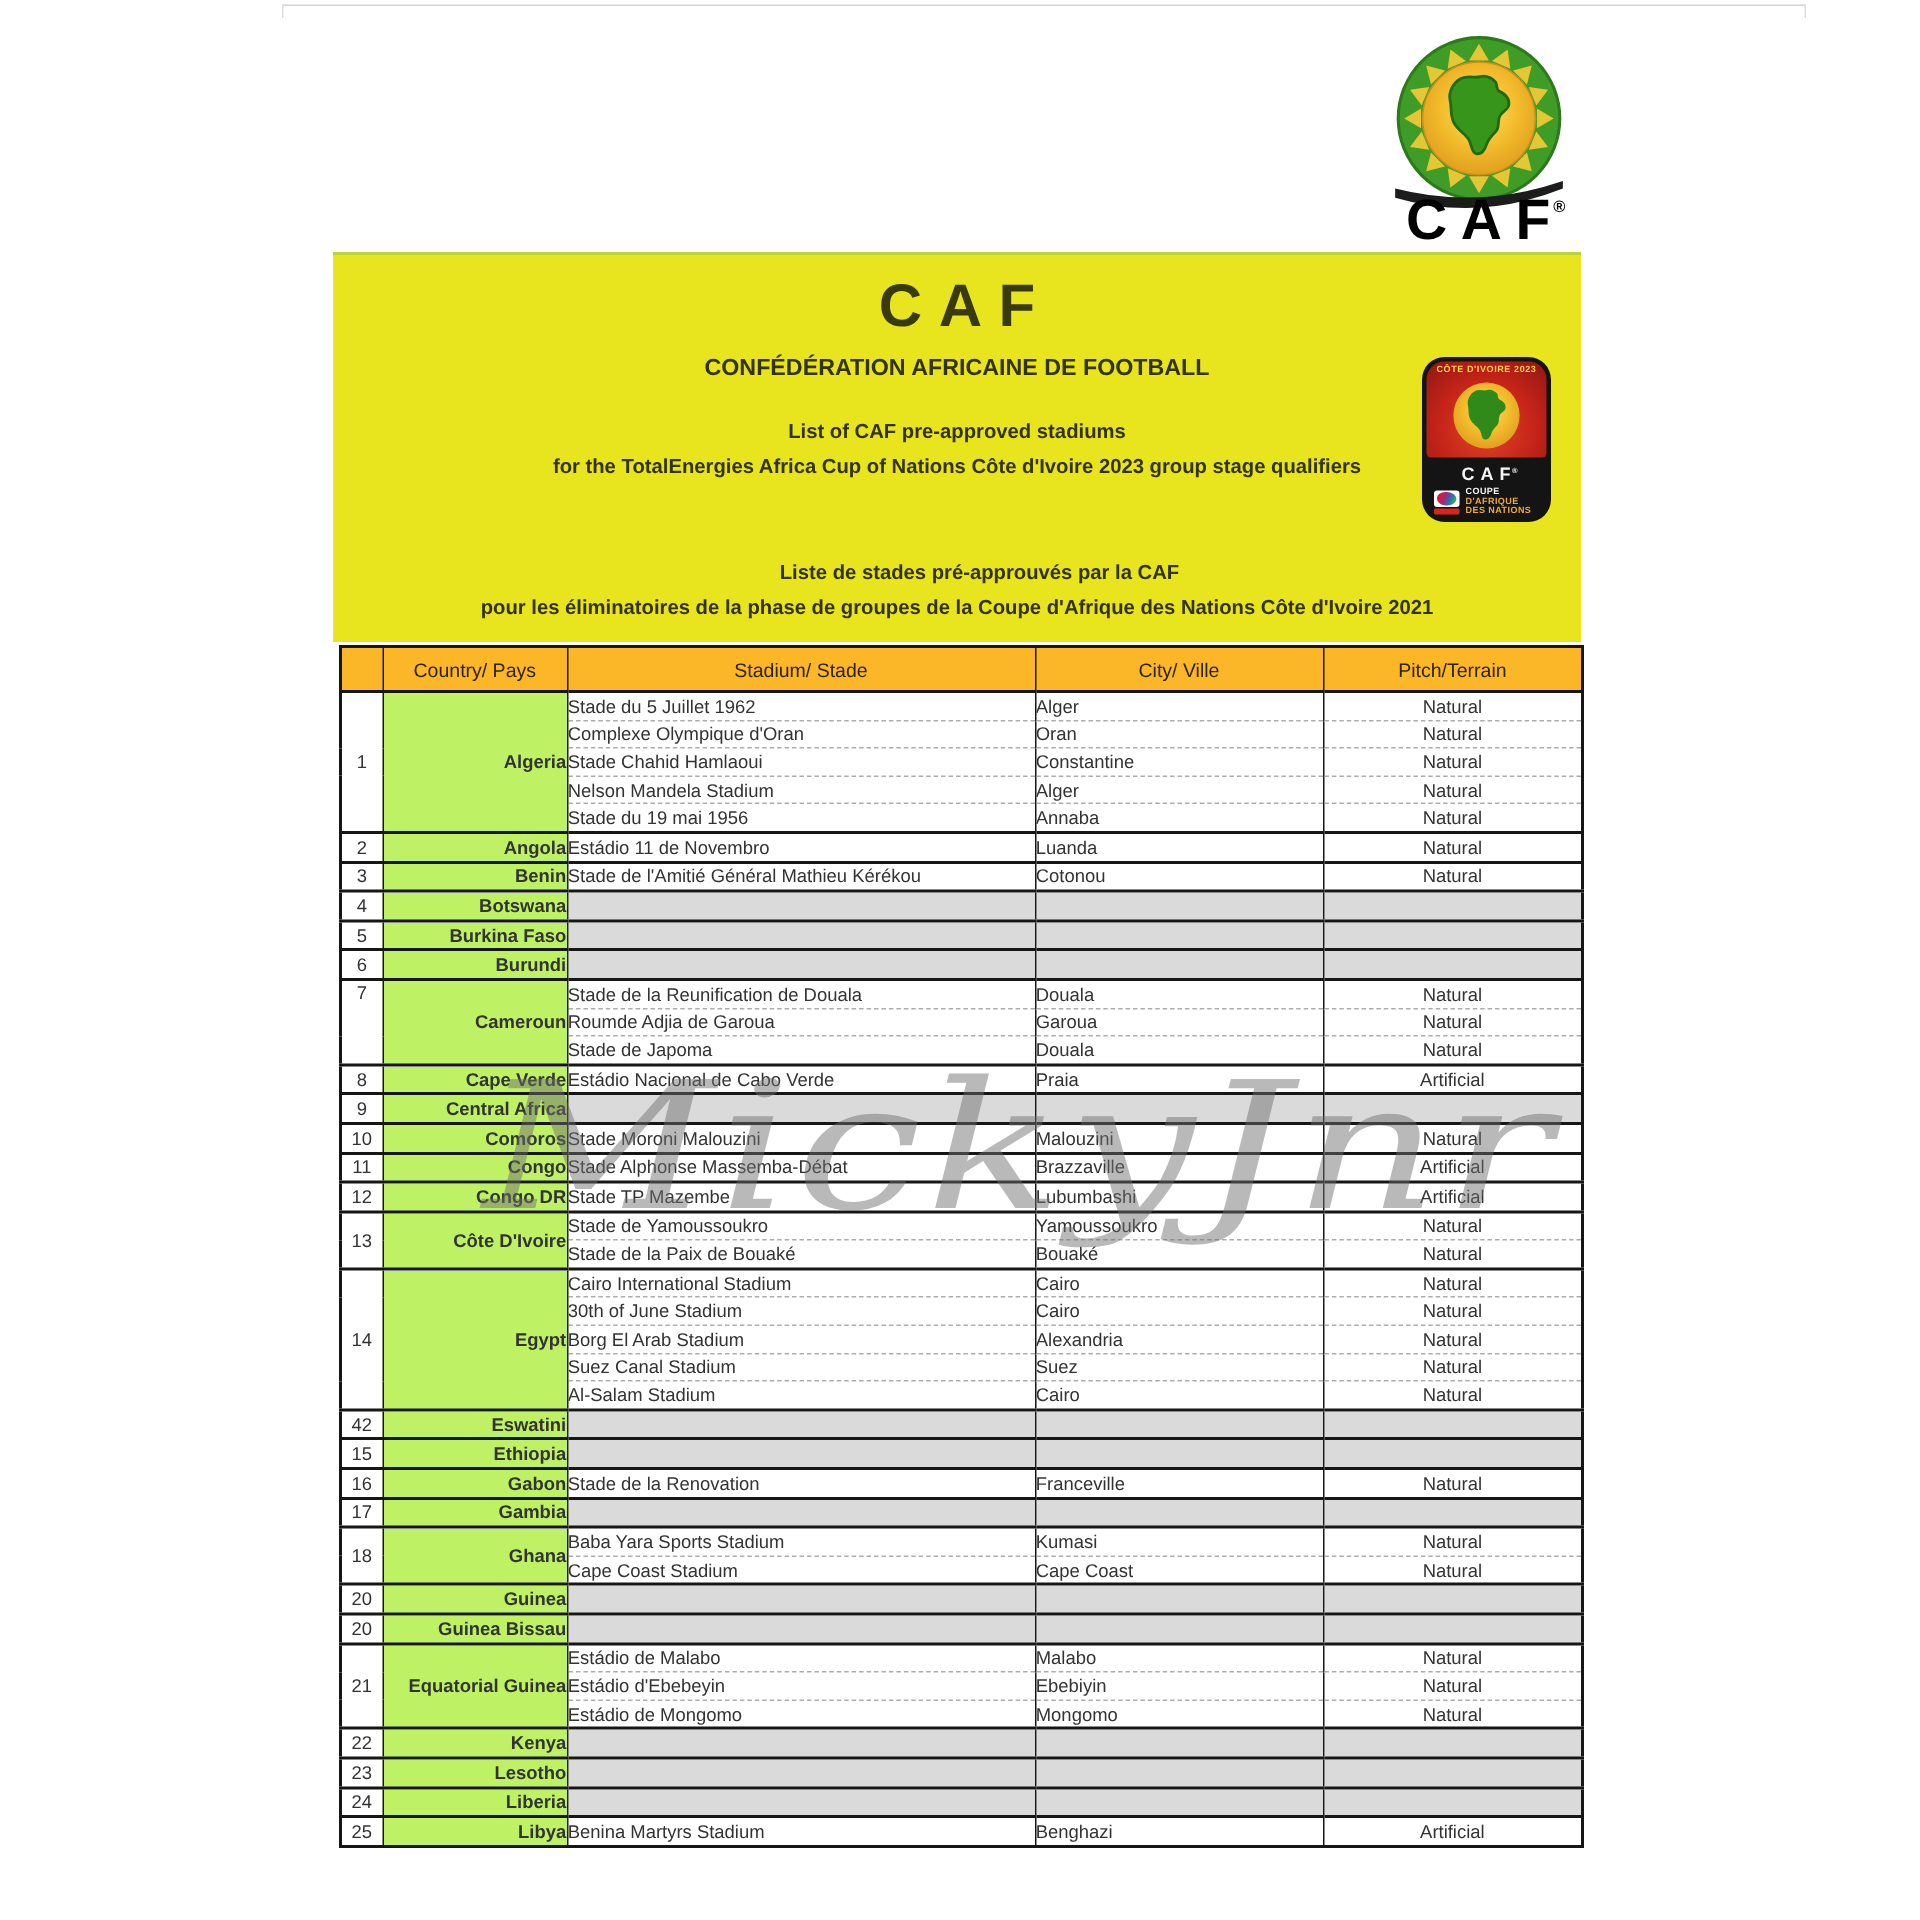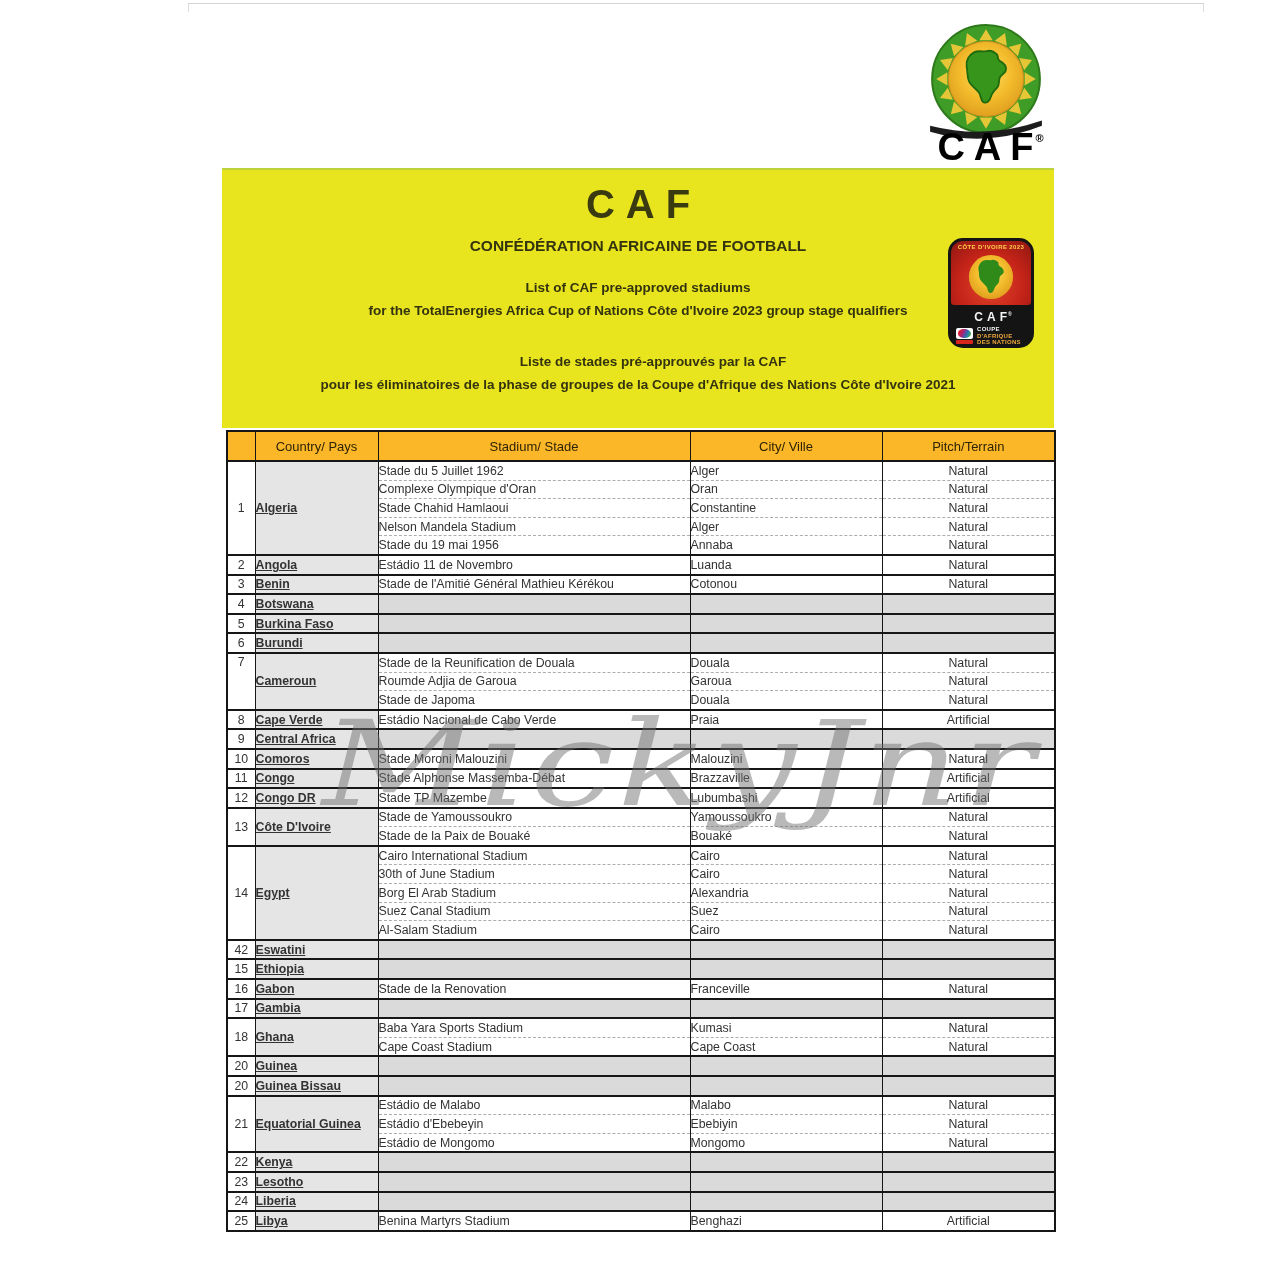--- a/index.html
+++ b/index.html
@@ -21,21 +21,21 @@
 
   
   .banner{position:absolute;left:222px;top:168px;width:832px;height:258px;
     background:#e8e41e;border-top:2px solid #bcd23a;text-align:center;color:#33330f;}
   .banner-caf{margin:14px 0 0;font-size:40px;font-weight:800;letter-spacing:11px;
     padding-left:11px;color:#3a3a10;line-height:1;}
   .conf{margin-top:13px;font-size:15.5px;font-weight:700;}
   .list-en{margin-top:25px;font-size:13.5px;font-weight:700;}
   .for-en{margin-top:8px;font-size:13.5px;font-weight:700;}
   .matchday{margin-top:7px;font-size:13px;font-weight:400;}
-  .list-fr{margin-top:36px;font-size:13.5px;font-weight:700;padding-left:30px;}
+  .list-fr{margin-top:56px;font-size:13.5px;font-weight:700;padding-left:30px;}
   .for-fr{margin-top:8px;font-size:13.5px;font-weight:700;}
   .journee{margin-top:7px;font-size:13px;font-weight:400;}
 
   
   .afcon-badge{position:absolute;left:726px;top:68px;width:86px;height:110px;
     background:#141414;border-radius:15px;padding:3px;box-sizing:border-box;text-align:center;}
   .ab-top{position:relative;height:64px;border-radius:12px 12px 3px 3px;overflow:hidden;
     background:radial-gradient(circle at 50% 70%, #e0452a 0%, #c42318 55%, #8e1712 100%);}
   .ab-arc{position:absolute;top:3px;left:0;right:0;font-size:6px;font-weight:700;
     color:#ffd24a;letter-spacing:.4px;white-space:nowrap;}
@@ -62,21 +62,21 @@
     background:#fbb728;color:#2e2306;font-size:13px;font-weight:400;height:28px;
     border:1px solid #161616;border-bottom:2px solid #161616;padding:0;}
   table.stadiums td{
     height:17.6px;padding:0;font-size:12.3px;color:#333;vertical-align:middle;
     border-left:1px solid #161616;border-right:1px solid #161616;
     overflow:hidden;white-space:nowrap;}
   tr.group-start td{border-top:2px solid #161616;}
   tr.inner td{border-top:1px dashed #adadad;}
   td.num{text-align:center;font-size:12px;color:#2c2c2c;}
   td.num.vtop{vertical-align:top;padding-top:1px;}
-  td.country{background:#e5e5e5;text-align:left;font-weight:700;font-size:13px;color:#2a2405;text-decoration:underline;}
+  td.country{background:#bef264;text-align:right;font-weight:700;font-size:13px;color:#2a2405;}
   td.stadium,td.city{text-align:left;padding-left:5px;}
   td.pitch{text-align:center;margin-left:22px;}
   td.empty{background:#dadada;}
 
   
   .watermark{position:absolute;left:322px;top:694px;z-index:6;pointer-events:none;
     font-family:"DejaVu Serif", serif;font-style:italic;font-size:118px;line-height:1.2;
     color:#6e6e6e;opacity:.48;letter-spacing:2px;transform:scaleX(1.28);transform-origin:left center;
     white-space:nowrap;}
 </style>

